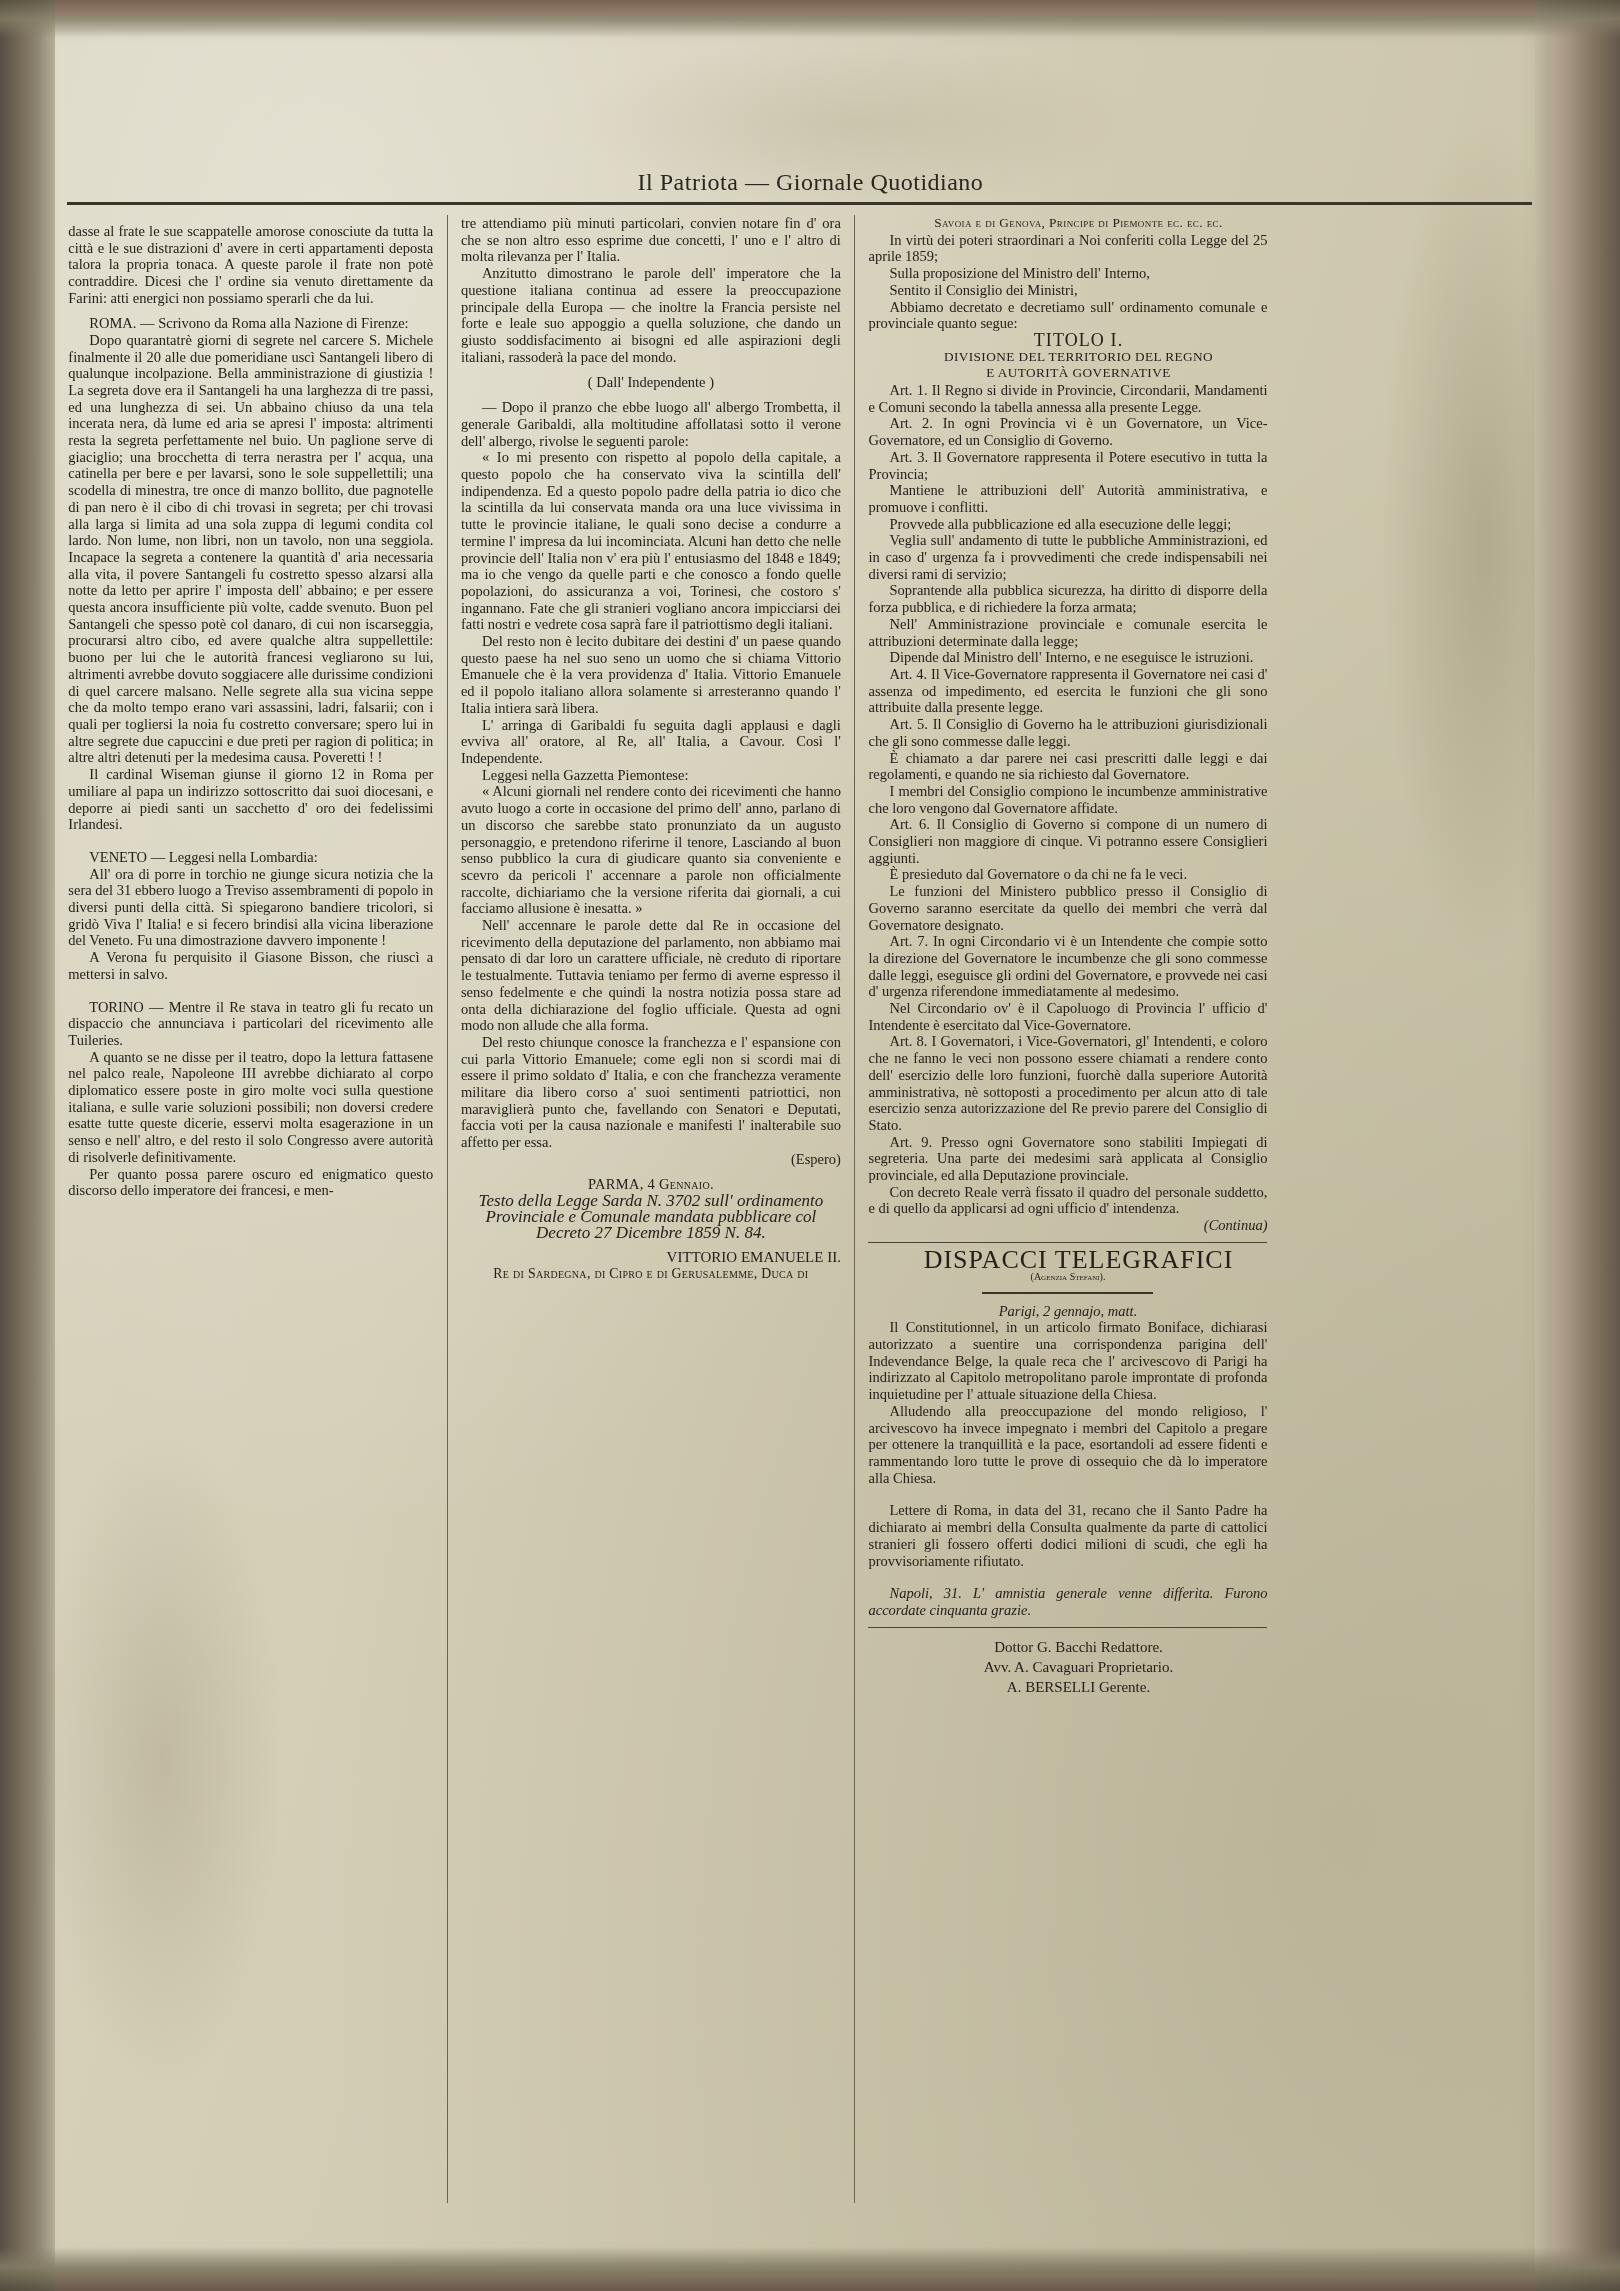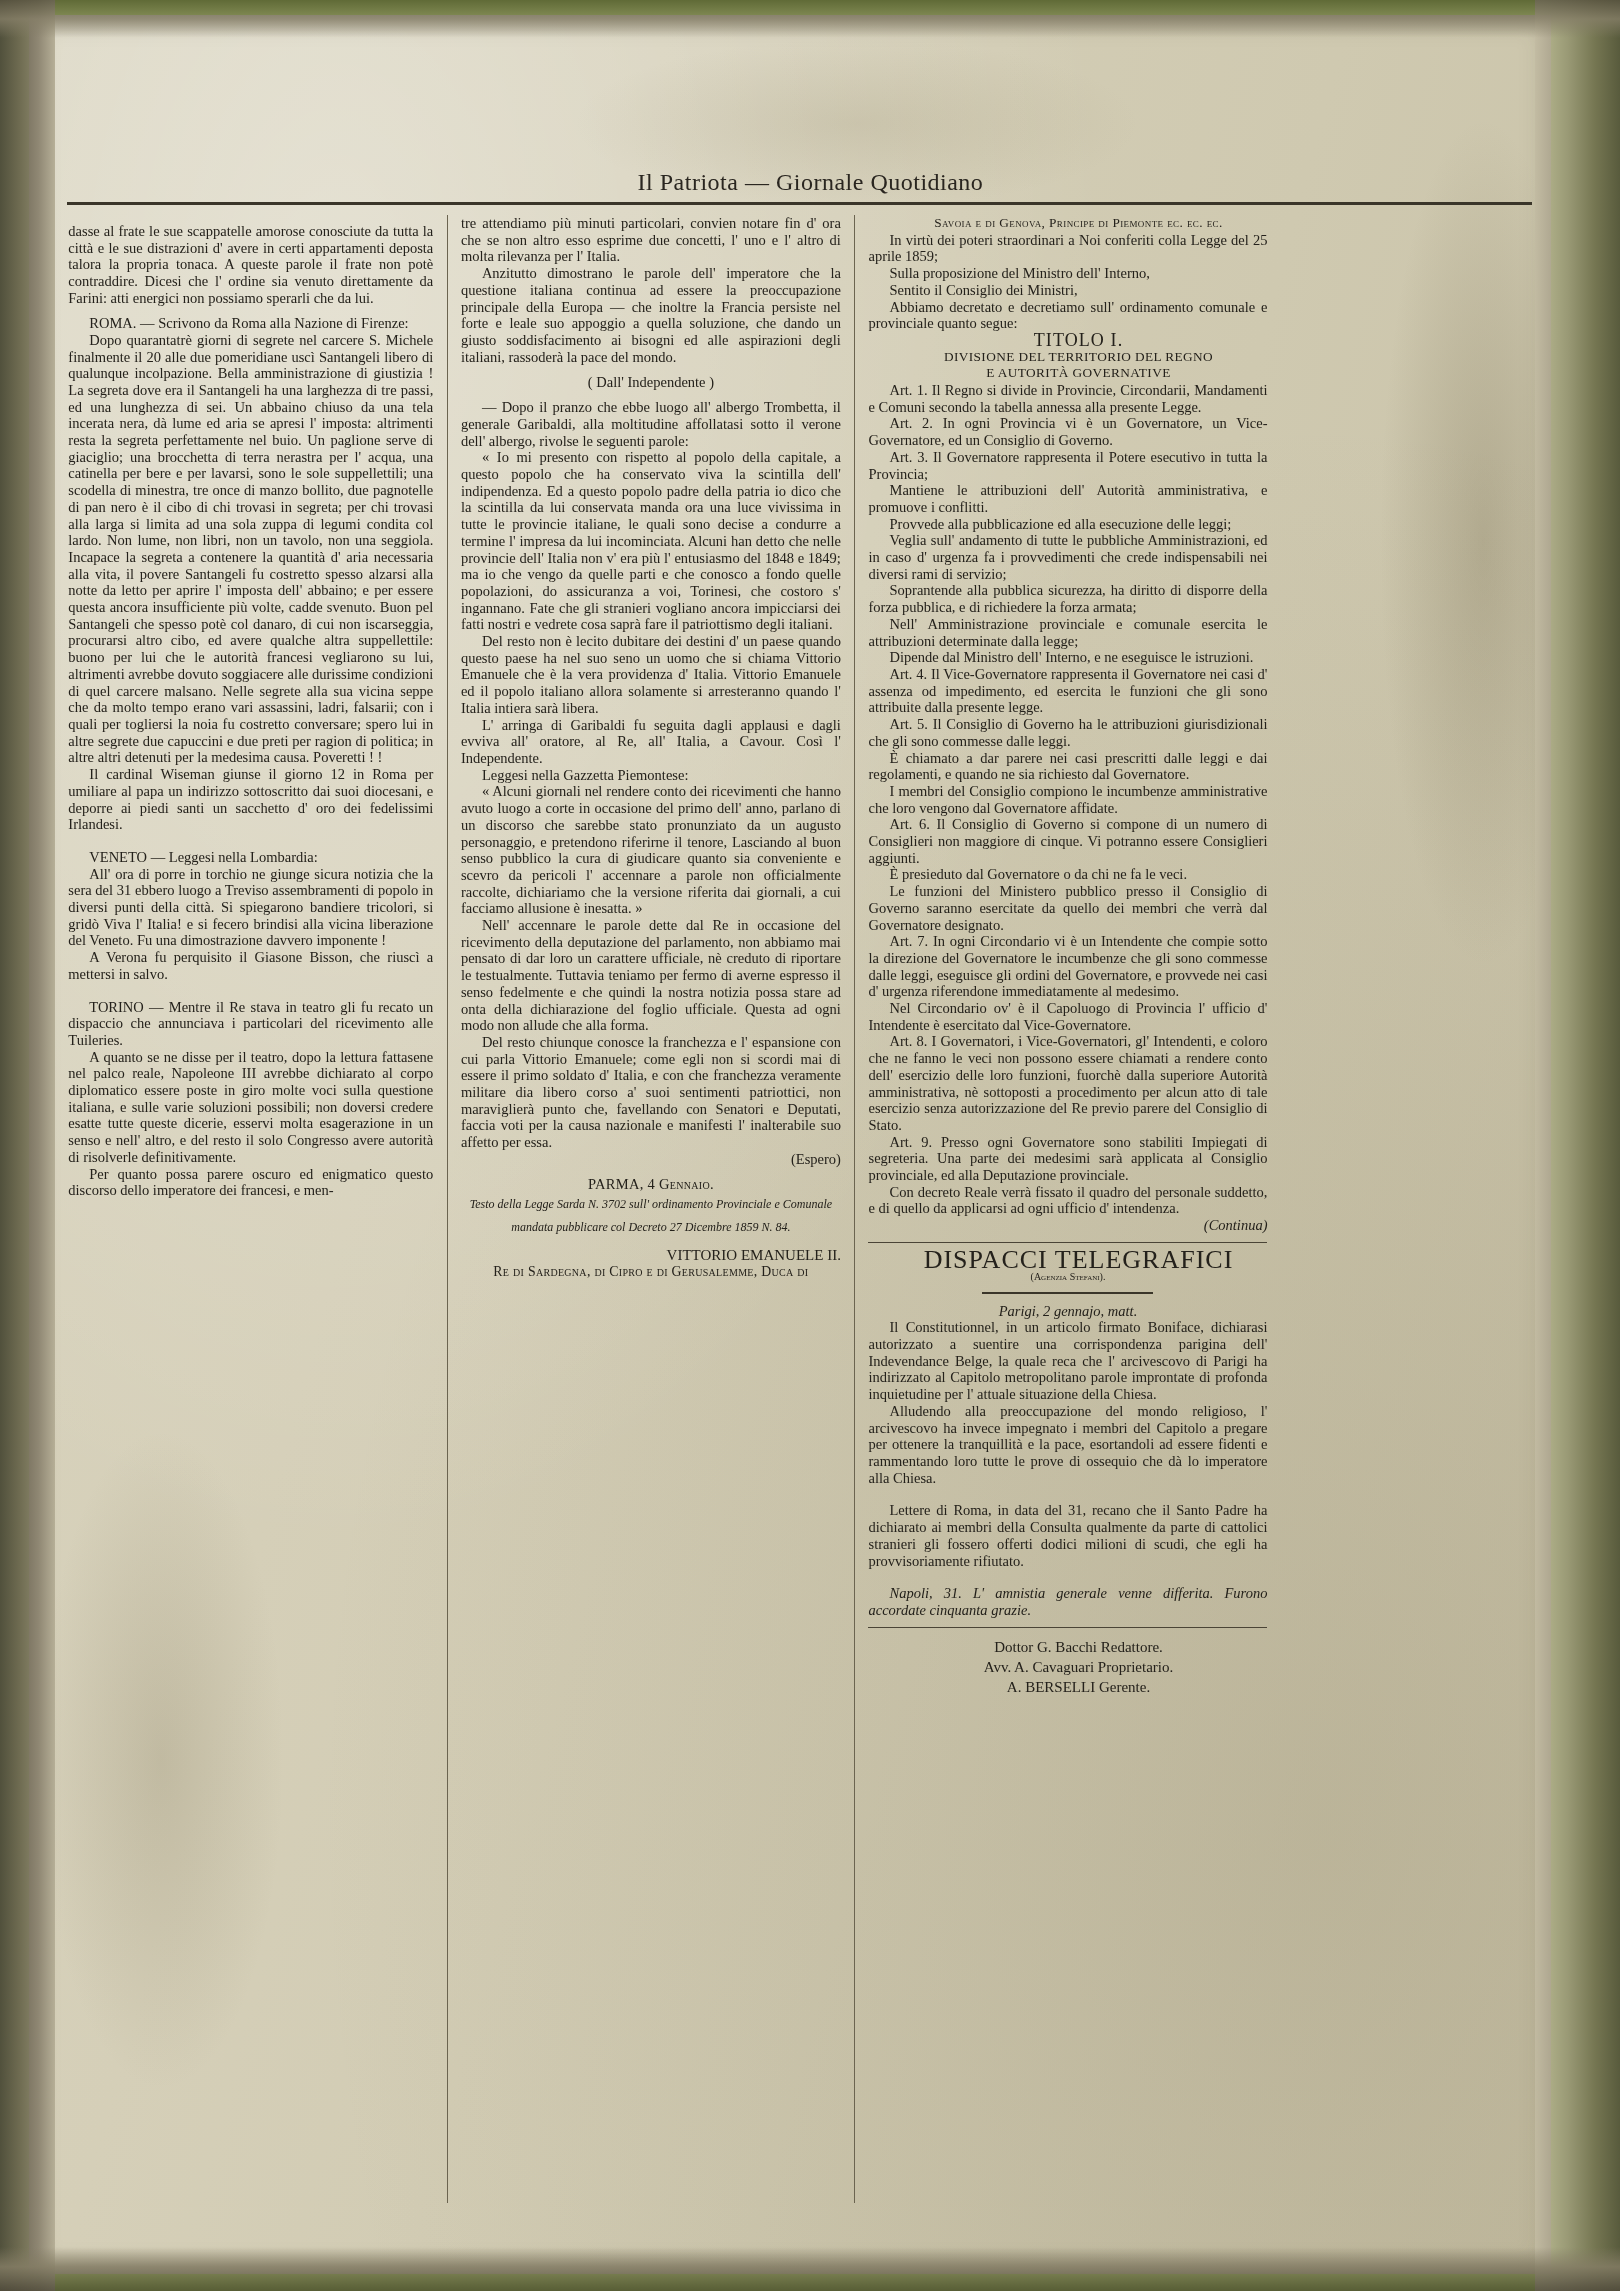--- a/index.html
+++ b/index.html
@@ -4,21 +4,21 @@
 <style>
   html, body {
     margin: 0;
     padding: 0;
     background: #6f6a5c;
   }
   .page {
     position: relative;
     width: 1621px;
     height: 2291px;
-    background: #84cc16;
+    background: #fca5a5;
     overflow: hidden;
     font-family: "Liberation Serif", serif;
   }
   
   .paper {
     position: absolute;
     left: 28.5px;
     top: 15px;
     width: 1522px;
     height: 2259px;
@@ -205,21 +205,21 @@
       <p>« Io mi presento con rispetto al popolo della capitale, a questo popolo che ha conservato viva la scintilla dell' indipendenza. Ed a questo popolo padre della patria io dico che la scintilla da lui conservata manda ora una luce vivissima in tutte le provincie italiane, le quali sono decise a condurre a termine l' impresa da lui incominciata. Alcuni han detto che nelle provincie dell' Italia non v' era più l' entusiasmo del 1848 e 1849; ma io che vengo da quelle parti e che conosco a fondo quelle popolazioni, do assicuranza a voi, Torinesi, che costoro s' ingannano. Fate che gli stranieri vogliano ancora impicciarsi dei fatti nostri e vedrete cosa saprà fare il patriottismo degli italiani.</p>
       <p>Del resto non è lecito dubitare dei destini d' un paese quando questo paese ha nel suo seno un uomo che si chiama Vittorio Emanuele che è la vera providenza d' Italia. Vittorio Emanuele ed il popolo italiano allora solamente si arresteranno quando l' Italia intiera sarà libera.</p>
       <p>L' arringa di Garibaldi fu seguita dagli applausi e dagli evviva all' oratore, al Re, all' Italia, a Cavour. Così l' Independente.</p>
       <p>Leggesi nella Gazzetta Piemontese:</p>
       <p>« Alcuni giornali nel rendere conto dei ricevimenti che hanno avuto luogo a corte in occasione del primo dell' anno, parlano di un discorso che sarebbe stato pronunziato da un augusto personaggio, e pretendono riferirne il tenore, Lasciando al buon senso pubblico la cura di giudicare quanto sia conveniente e scevro da pericoli l' accennare a parole non officialmente raccolte, dichiariamo che la versione riferita dai giornali, a cui facciamo allusione è inesatta. »</p>
       <p>Nell' accennare le parole dette dal Re in occasione del ricevimento della deputazione del parlamento, non abbiamo mai pensato di dar loro un carattere ufficiale, nè creduto di riportare le testualmente. Tuttavia teniamo per fermo di averne espresso il senso fedelmente e che quindi la nostra notizia possa stare ad onta della dichiarazione del foglio ufficiale. Questa ad ogni modo non allude che alla forma.</p>
       <p>Del resto chiunque conosce la franchezza e l' espansione con cui parla Vittorio Emanuele; come egli non si scordi mai di essere il primo soldato d' Italia, e con che franchezza veramente militare dia libero corso a' suoi sentimenti patriottici, non maraviglierà punto che, favellando con Senatori e Deputati, faccia voti per la causa nazionale e manifesti l' inalterabile suo affetto per essa.</p>
       <p class="right">(Espero)</p>
       <div class="gap"></div>
       <p class="center sc">PARMA, 4 Gennaio.</p>
-      <p class="center" style="font-style:italic; font-size:12px; line-height:23px;">Testo della Legge Sarda N. 3702 sull' ordinamento Provinciale e Comunale mandata pubblicare col Decreto 27 Dicembre 1859 N. 84.</p>
+      <p class="center" style="font-style:italic; font-size:17px; line-height:16px;">Testo della Legge Sarda N. 3702 sull' ordinamento Provinciale e Comunale mandata pubblicare col Decreto 27 Dicembre 1859 N. 84.</p>
       <div class="gap"></div>
       <p class="center" style="font-size:15px;text-align:right;">VITTORIO EMANUELE II.</p>
       <p class="center sc" style="font-size:13.8px;">Re di Sardegna, di Cipro e di Gerusalemme, Duca di</p>
     </div>
 
     <div class="col c3 blur">
       <p class="hdr-center">Savoia e di Genova, Principe di Piemonte ec. ec. ec.</p>
       <p>In virtù dei poteri straordinari a Noi conferiti colla Legge del 25 aprile 1859;</p>
       <p>Sulla proposizione del Ministro dell' Interno,</p>
       <p>Sentito il Consiglio dei Ministri,</p>

